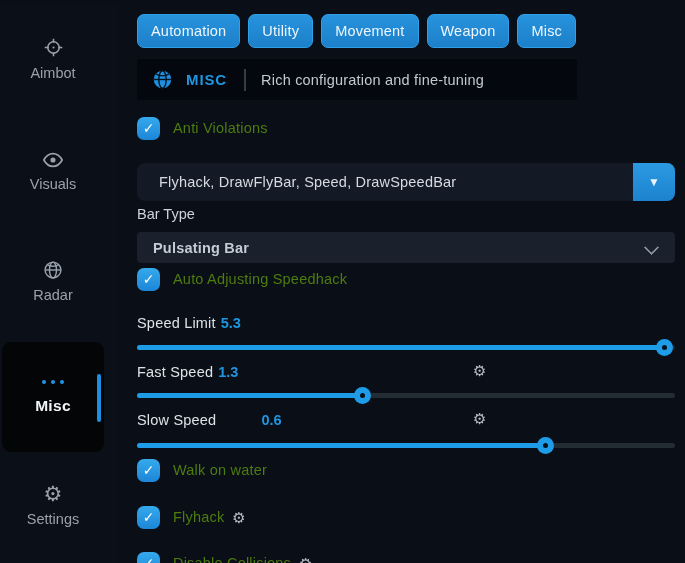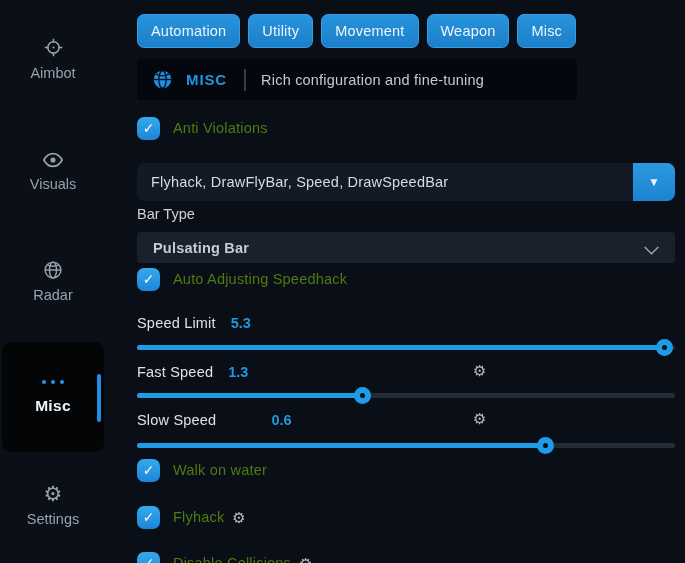--- a/index.html
+++ b/index.html
@@ -61,21 +61,21 @@
   .cb-anti{margin-top:16px;}
   .cb-auto{margin-top:4px;}
   .cb-walk{margin-top:10px;}
   .cb-fly{margin-top:23px;}
   .cb-disable{margin-top:22px;}
   
   .ms-field{
     margin-top:23px;height:38px;background:#131a25;border-radius:8px;position:relative;
     display:flex;align-items:center;cursor:pointer;
   }
-  .ms-text{padding-left:14px;color:#d6dbe2;font-size:14.5px;letter-spacing:.2px;}
+  .ms-text{padding-left:22px;color:#d6dbe2;font-size:14.5px;letter-spacing:.2px;}
   .ms-btn{
     position:absolute;right:0;top:0;width:42px;height:38px;border-radius:0 8px 8px 0;
     background:linear-gradient(180deg,#2b9ae2,#1d82cf);
     display:flex;align-items:center;justify-content:center;cursor:pointer;
   }
   .ms-btn .arrow{color:#e9f3fb;font-size:12px;line-height:1;}
   .bar-type{margin-top:5px;height:18px;color:#cdd3da;font-size:14.5px;}
   
   .select{
     margin-top:8px;height:31px;background:#1a212d;border-radius:4px;position:relative;
@@ -83,21 +83,21 @@
   }
   .select-text{padding-left:16px;color:#c6ccd4;font-size:14.5px;font-weight:600;letter-spacing:.2px;}
   .chevron{
     position:absolute;right:18px;top:10px;width:9px;height:9px;
     border-right:2px solid #8d959f;border-bottom:2px solid #8d959f;
     transform:rotate(45deg);border-radius:1px;
   }
   
   .slider-head{display:flex;align-items:center;height:19px;position:relative;}
   .s-label{color:#dde2e8;font-size:14.5px;letter-spacing:.2px;}
-  .s-value{color:#1f96e0;font-size:14.5px;font-weight:bold;margin-left:15px;}
+  .s-value{color:#1f96e0;font-size:14.5px;font-weight:bold;margin-left:5px;}
   .s-gear{position:absolute;left:336px;top:1px;color:#b6bdc5;font-size:15px;line-height:1;cursor:pointer;}
   .sh1{margin-top:22px;} .sh2{margin-top:12px;} .sh3{margin-top:12px;gap:40px;}
   .slider-track{
     position:relative;height:5px;border-radius:3px;background:#232b35;cursor:pointer;
   }
   .st1{margin-top:13px;} .st2{margin-top:12px;} .st3{margin-top:14px;}
   .slider-fill{position:absolute;left:0;top:0;height:5px;border-radius:3px;background:#1e9ce8;}
   .slider-thumb{
     position:absolute;top:-6px;width:17px;height:17px;border-radius:50%;
     background:#1e9ce8;display:flex;align-items:center;justify-content:center;cursor:grab;

